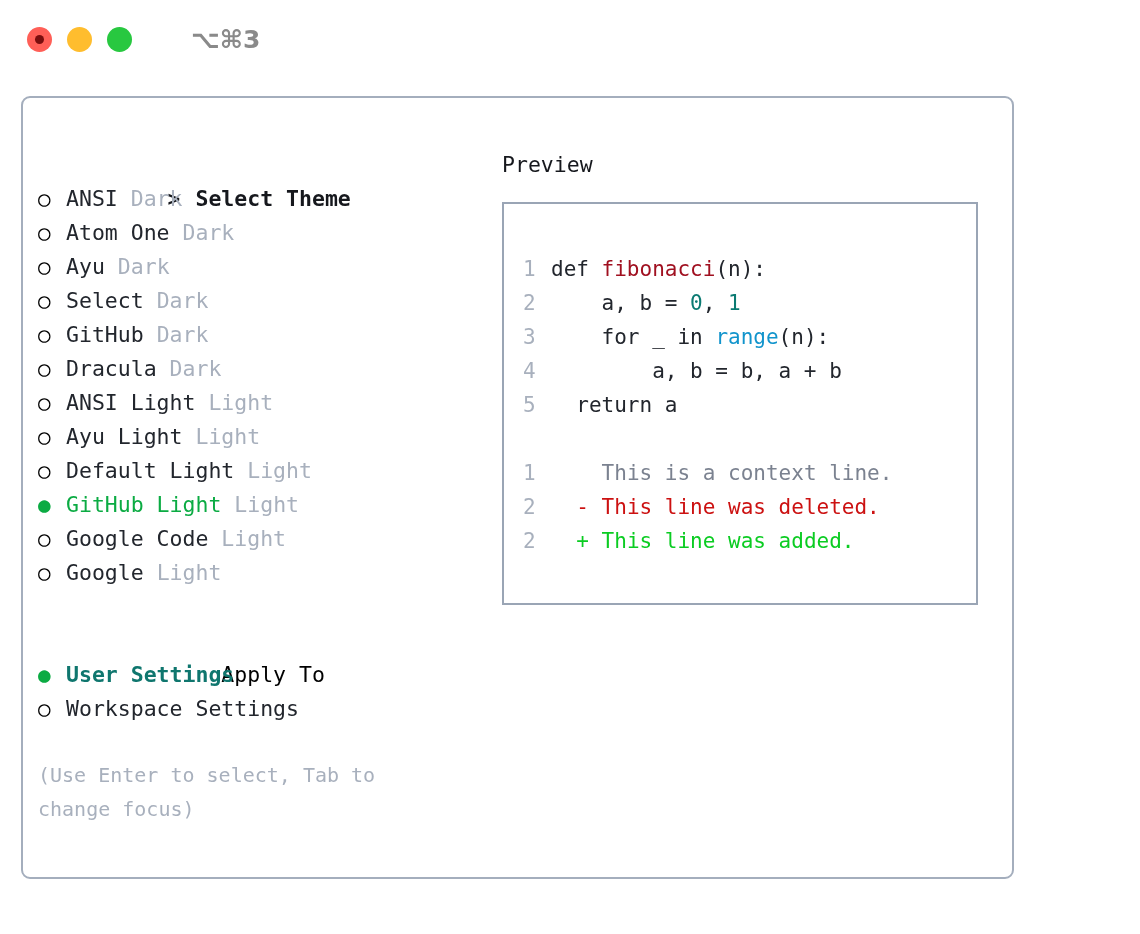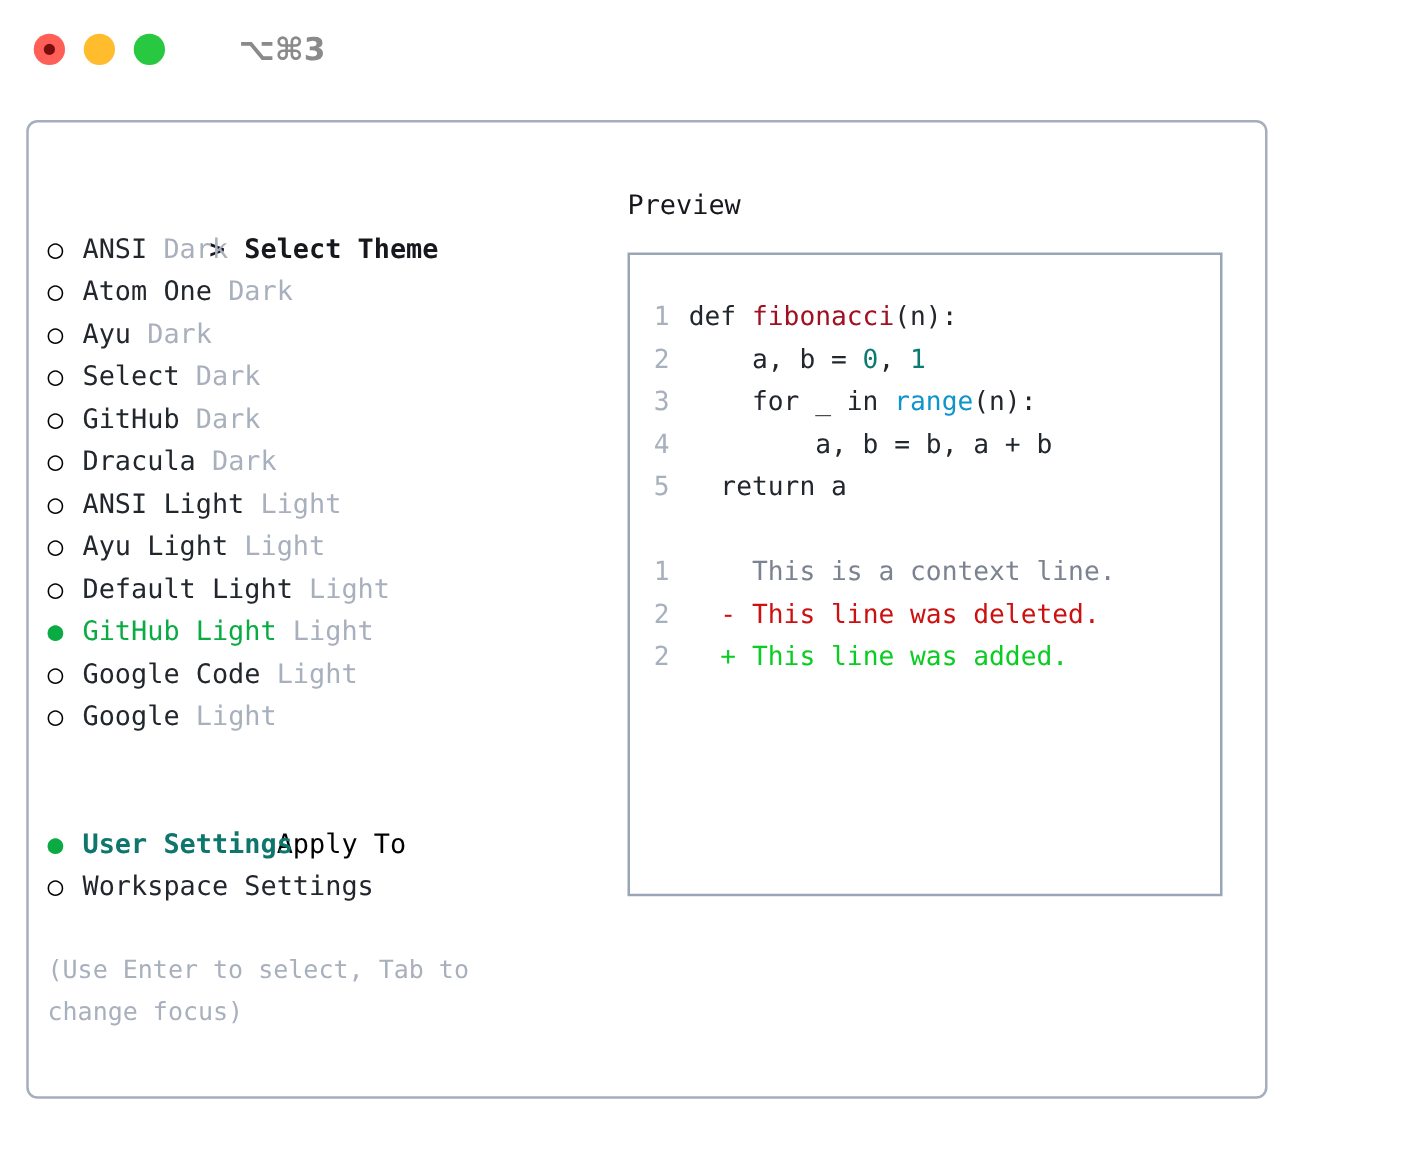--- a/index.html
+++ b/index.html
@@ -142,25 +142,25 @@
   }
   #preview-title {
     font-size: 21.5px;
     font-weight: normal;
     color: #16181d;
     line-height: 34px;
   }
   #preview-box {
     margin-top: 20px;
     width: 476px;
-    height: 515px;
+    height: 403px;
     border: 2px solid #9aa5b5;
     box-sizing: border-box;
     background: #ffffff;
-    padding: 32px 0 0 19px;
+    padding: 48px 0 0 19px;
   }
   .code-line {
     font-size: 21px;
     line-height: 34px;
     white-space: pre;
   }
   .lineno {
     display: inline-block;
     width: 28px;
     color: #a8b0bd;

